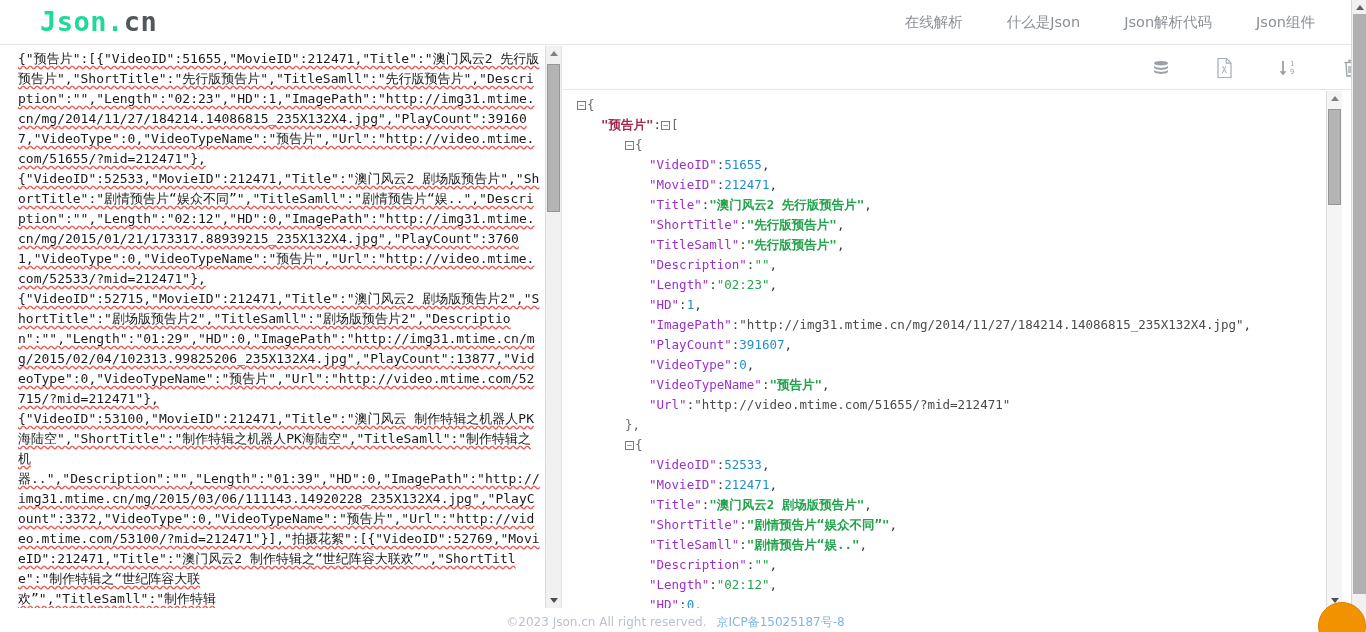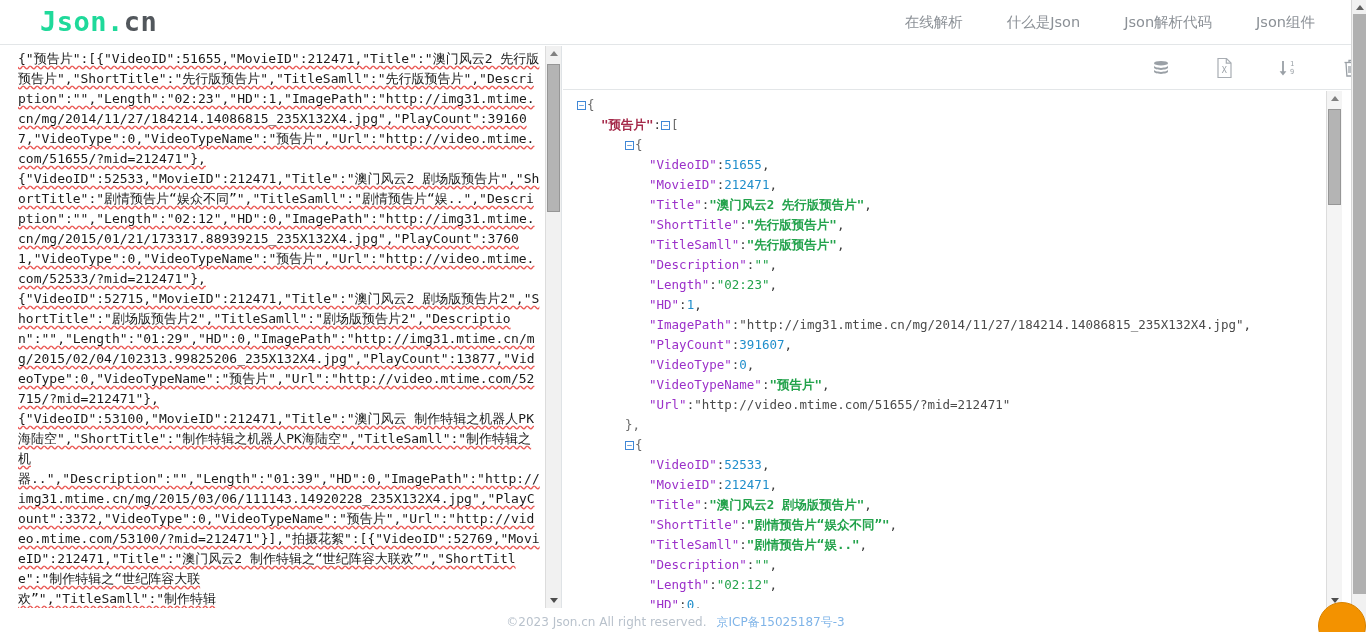--- a/index.html
+++ b/index.html
@@ -295,21 +295,21 @@
         </div>
       <div class="sb-thumb"></div>
       <div class="sb-arrow down">
           <i></i>
         </div>
     </div>
   </div>
 </div>
 
 <div id="footer">
-  <span>©2023 Json.cn All right reserved.</span><a href="#">京ICP备15025187号-3</a>
+  <span>©2023 Json.cn All right reserved.</span><a href="#">京ICP备15025187号-8</a>
 </div>
 
 <div id="page-sb">
   <div class="sb-arrow up">
       <i></i>
     </div>
   <div class="pg-thumb"></div>
   <div class="sb-arrow down">
       <i></i>
     </div>

